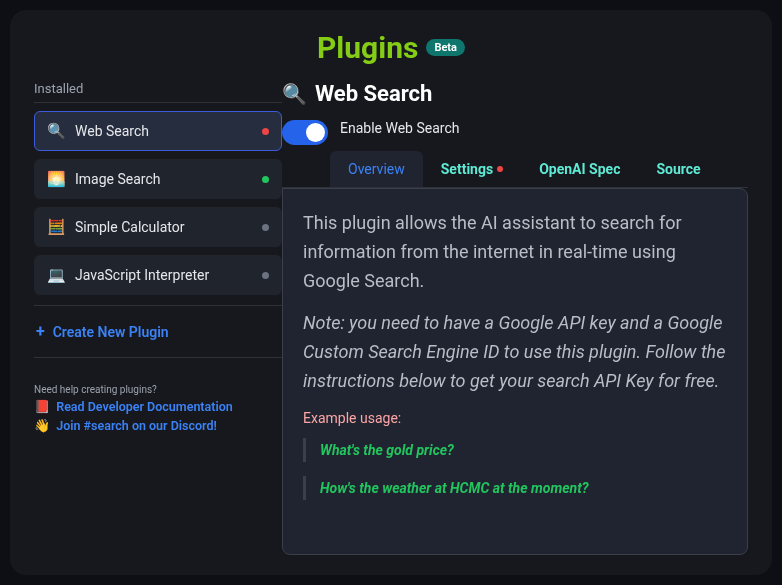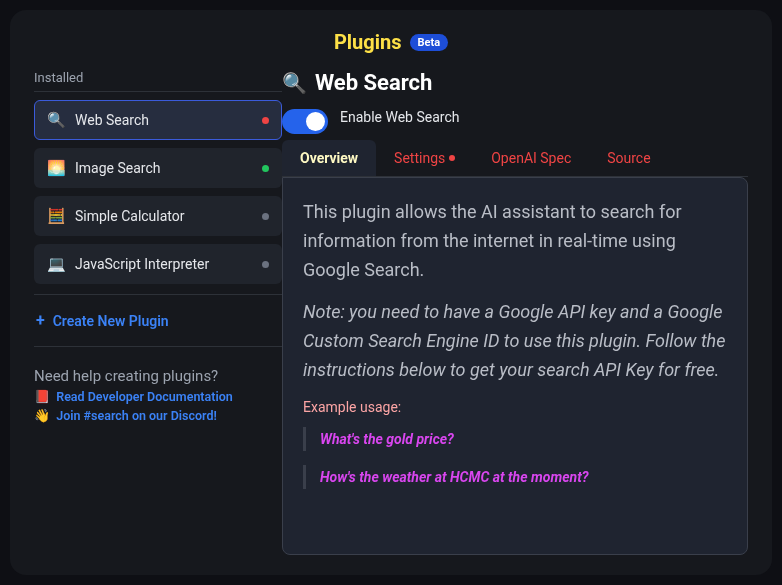--- a/index.html
+++ b/index.html
@@ -22,26 +22,26 @@
       flex-direction: column;
     }
     .header {
       display: flex;
       align-items: center;
       justify-content: center;
       gap: 8px;
       margin-bottom: 16px;
     }
     .header-title {
-      font-size: 20px;
-      font-weight: 700;
-      color: #fde047;
+      font-size: 30px;
+      font-weight: 700;
+      color: #84cc16;
     }
     .beta-badge {
-      background: #1d4ed8;
+      background: #0f766e;
       color: #fff;
       font-size: 11px;
       font-weight: 700;
       padding: 2px 8px;
       border-radius: 10px;
     }
     .body {
       display: flex;
       flex: 1;
       min-height: 0;
@@ -105,22 +105,22 @@
       font-weight: 600;
       padding: 6px 2px;
       cursor: pointer;
     }
     .plus-icon {
       font-size: 16px;
       font-weight: 700;
     }
     .help-text {
       color: #9ca3af;
-      font-size: 15px;
-      margin-top: 20px;
+      font-size: 10px;
+      margin-top: 26px;
     }
     .help-link {
       display: flex;
       align-items: center;
       gap: 6px;
       color: #3b82f6;
       font-size: 12.5px;
       font-weight: 600;
       margin-top: 4px;
       cursor: pointer;
@@ -171,31 +171,33 @@
       color: #e5e7eb;
     }
     .tabs {
       display: flex;
       gap: 0;
       border-bottom: 1px solid #2d3138;
     }
     .tab {
       padding: 10px 18px;
       font-size: 14px;
-      color: #ef4444;
+      color: #5eead4;
       cursor: pointer;
       display: flex;
       align-items: center;
       gap: 4px;
       border-radius: 6px 6px 0 0;
+      font-weight: bold;
     }
     .tab.active {
-      color: #fef9c3;
+      color: #3b82f6;
       background: #1f2430;
-      font-weight: 700;
+      font-weight: 400;
+      margin-left: 48px;
     }
     .tab-dot {
       width: 6px;
       height: 6px;
       border-radius: 50%;
       background: #ef4444;
     }
     .panel {
       background: #1f2430;
       border: 1px solid #3a3f4b;
@@ -217,21 +219,21 @@
     .example-label {
       color: #fca5a5;
       font-size: 14px;
       margin-bottom: 12px;
     }
     .example {
       border-left: 3px solid #3a3f4b;
       padding: 4px 0 4px 14px;
       font-style: italic;
       font-weight: 700;
-      color: #d946ef;
+      color: #22c55e;
       font-size: 14px;
       margin-bottom: 14px;
     }
   </style>
 </head>
 <body>
 
 <div class="modal">
   <div class="header">
     <span class="header-title">Plugins</span>

